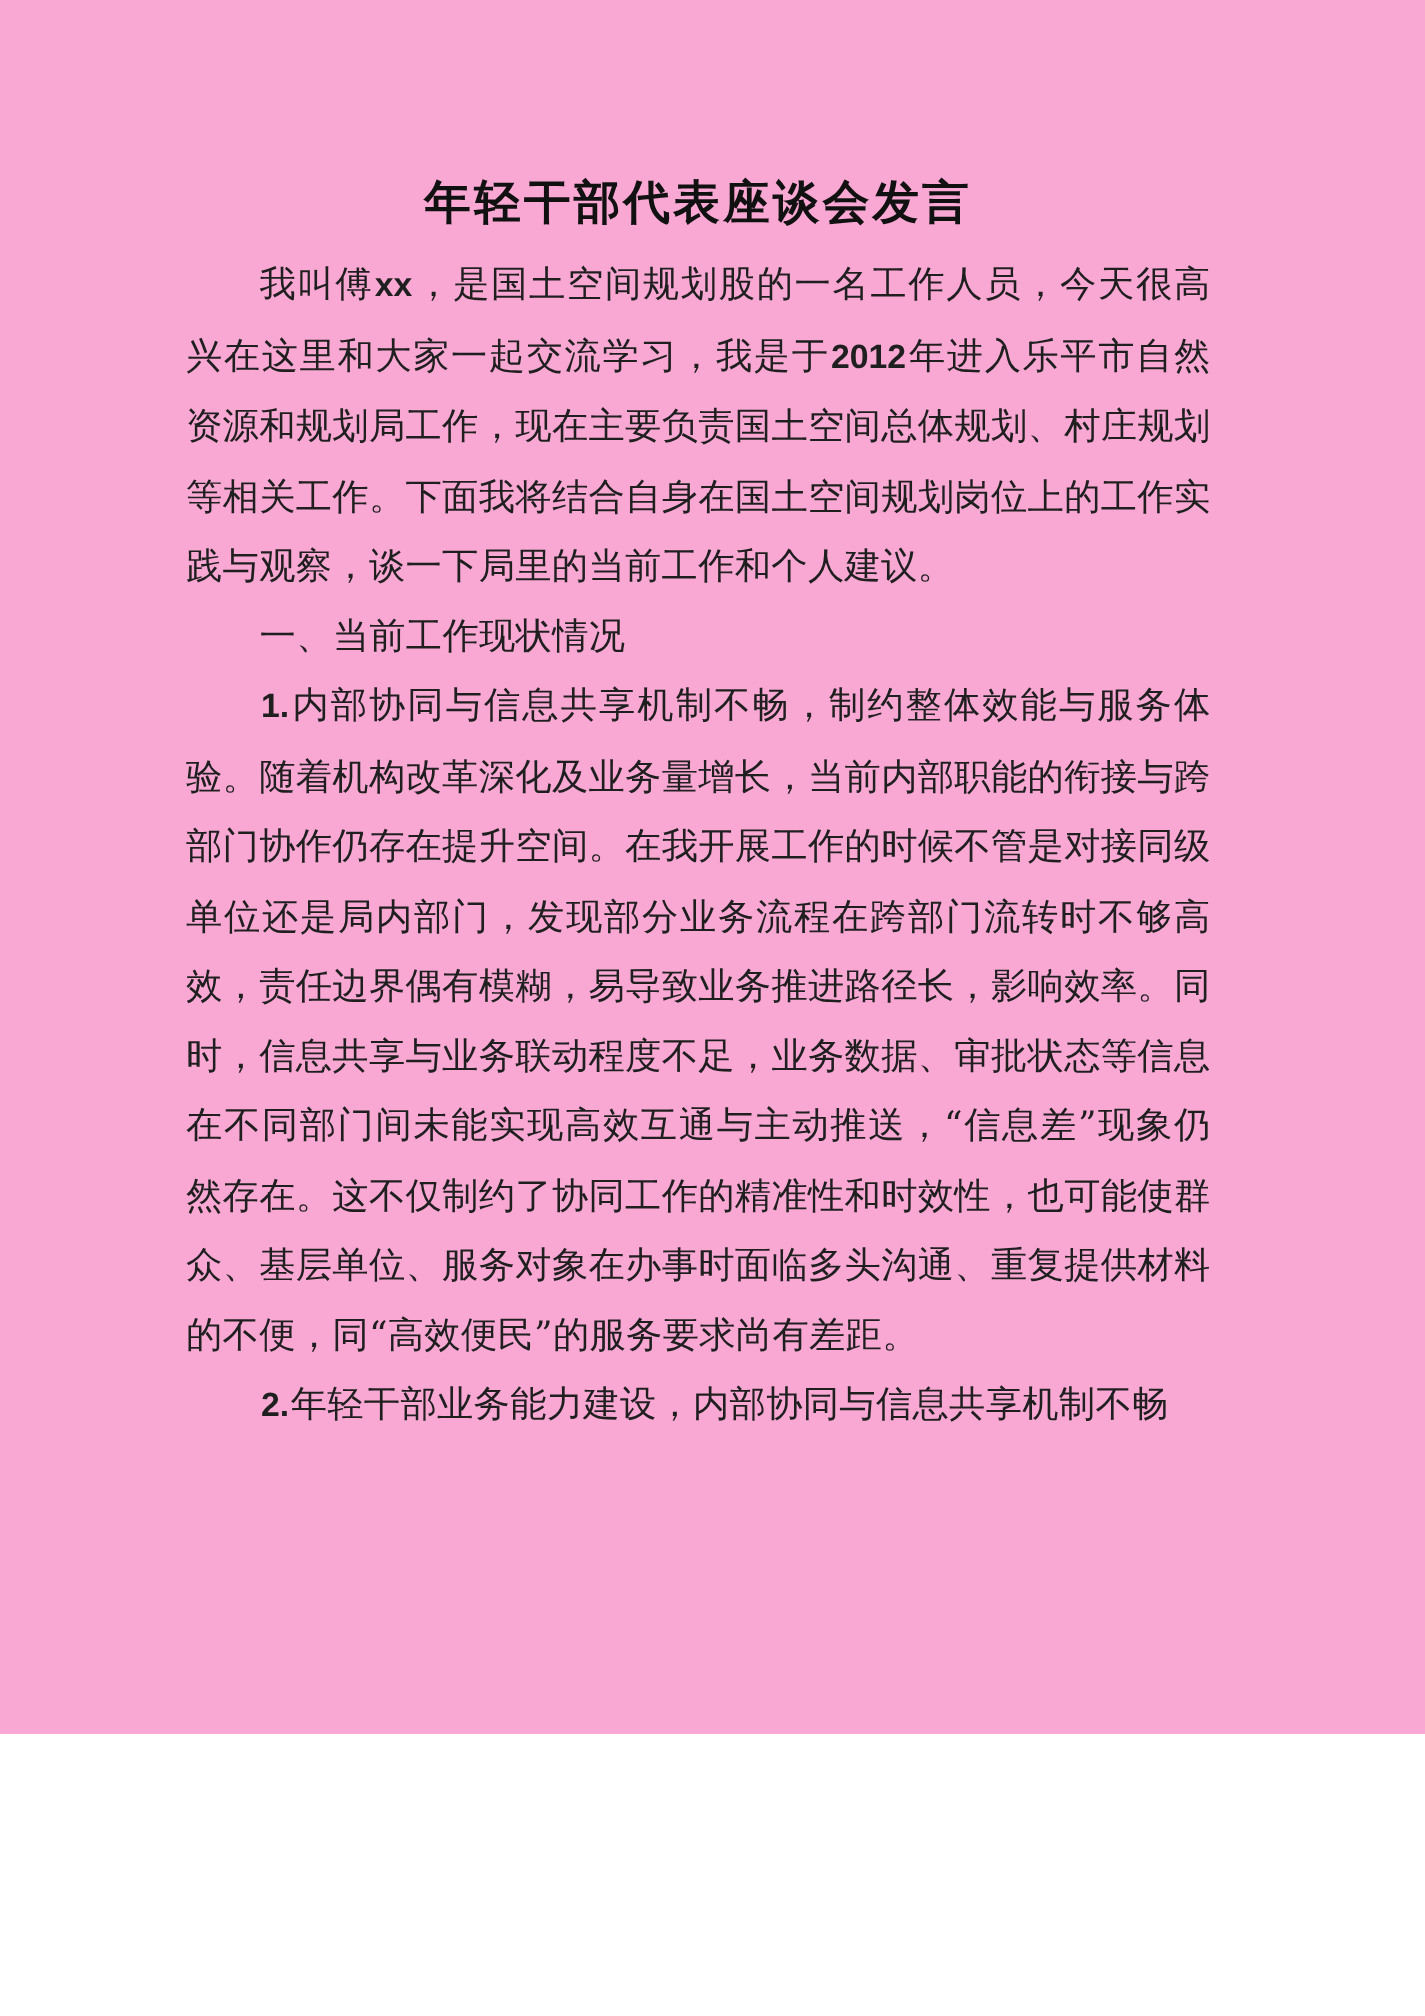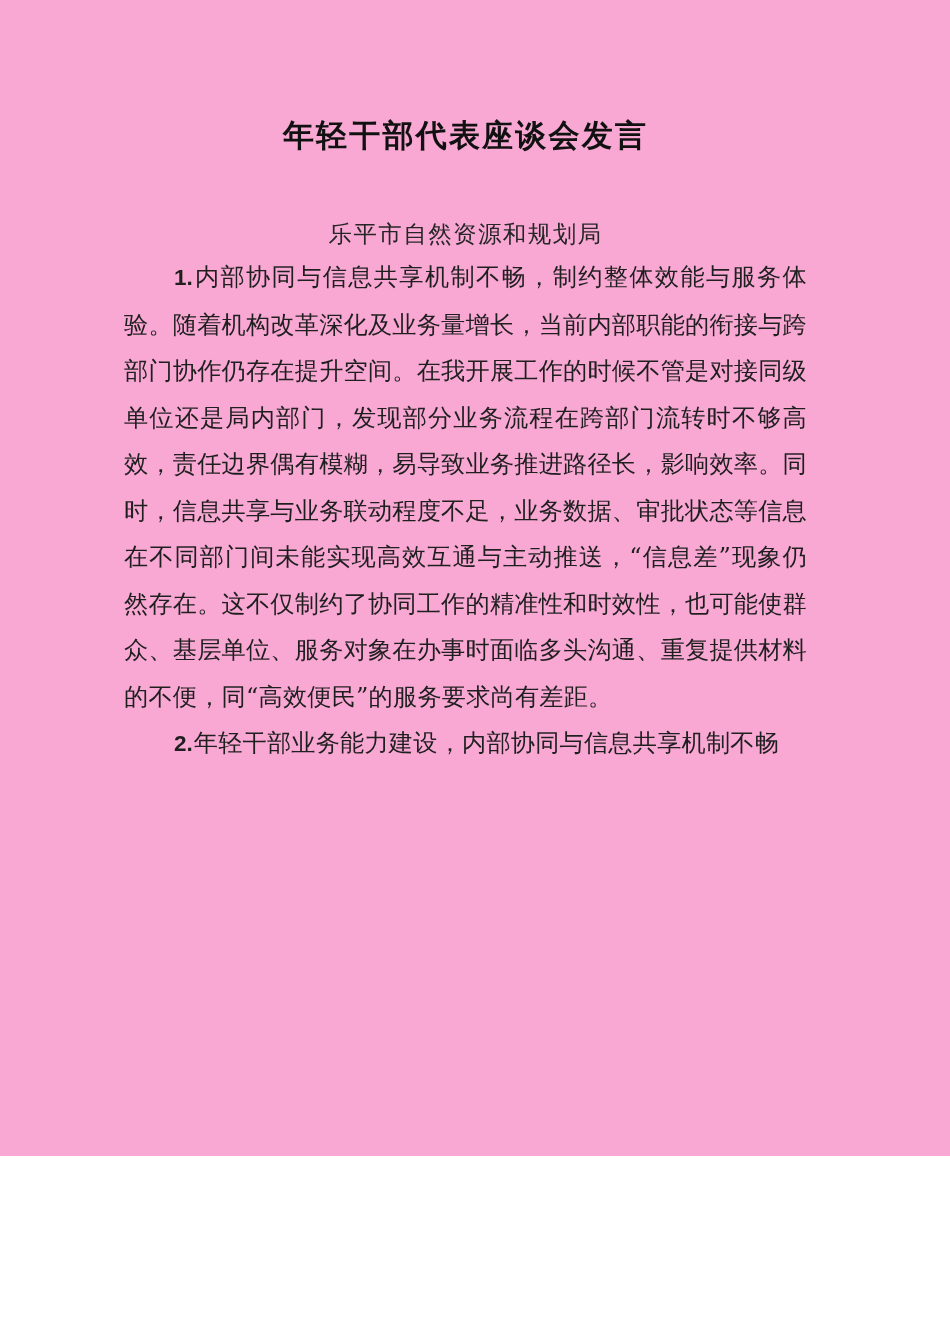--- a/index.html
+++ b/index.html
@@ -77,22 +77,23 @@
   }
 </style>
 </head>
 <body>
 
 <div class="page">
   <div class="doc-body">
 
     <h1 class="doc-title">年轻干部代表座谈会发言</h1>
 
-    <p class="doc-subtitle">乐平市自然资源和规划局</p>
 
+    <p class="para"><span>我叫傅</span><span class="lat">xx</span><span>，是国土空间规划股的一名工作人员，今天很高兴在这里和大家一起交流学习，我是于</span><span class="lat">2012</span><span>年进入乐平市自然资源和规划局工作，现在主要负责国土空间总体规划、村庄规划等相关工作。下面我将结合自身在国土空间规划岗位上的工作实践与观察，谈一下局里的当前工作和个人建议。</span></p>
 
+    <p class="para heading-para tight">一、当前工作现状情况</p>
 
     <p class="para tight"><span class="lat">1.</span><span>内部协同与信息共享机制不畅，制约整体效能与服务体验。随着机构改革深化及业务量增长，当前内部职能的衔接与跨部门协作仍存在提升空间。在我开展工作的时候不管是对接同级单位还是局内部门，发现部分业务流程在跨部门流转时不够高效，责任边界偶有模糊，易导致业务推进路径长，影响效率。同时，信息共享与业务联动程度不足，业务数据、审批状态等信息在不同部门间未能实现高效互通与主动推送，“信息差”现象仍然存在。这不仅制约了协同工作的精准性和时效性，也可能使群众、基层单位、服务对象在办事时面临多头沟通、重复提供材料的不便，同“高效便民”的服务要求尚有差距。</span></p>
 
     <p class="para tight"><span class="lat">2.</span><span>年轻干部业务能力建设，内部协同与信息共享机制不畅</span></p>
 
   </div>
 </div>
 
 </body></html>

